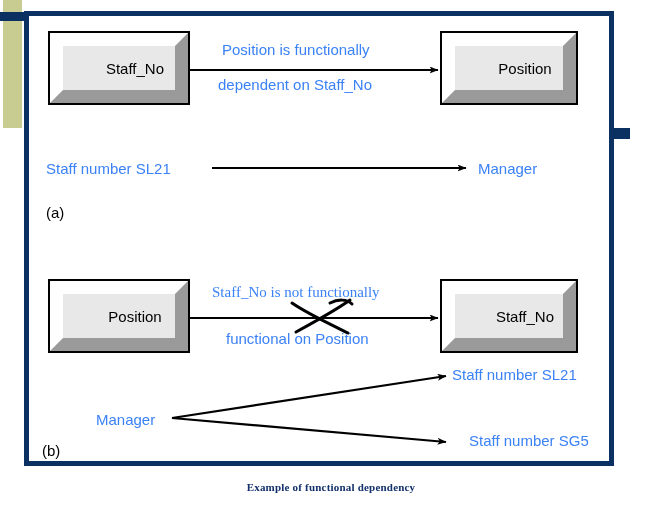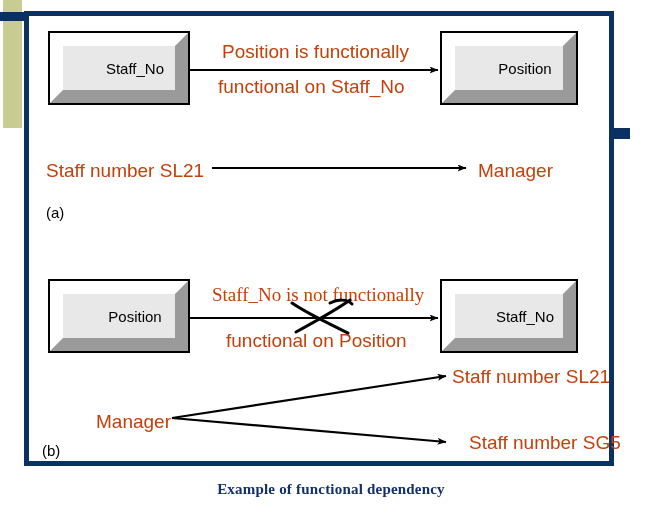--- a/index.html
+++ b/index.html
@@ -63,21 +63,21 @@
 
   
   #figure-caption {
     position: absolute;
     left: 0;
     top: 481px;
     width: 662px;
     text-align: center;
     font-family: "Liberation Serif", serif;
     font-weight: bold;
-    font-size: 15px;
+    font-size: 11px;
     color: #12306b;
     letter-spacing: 0.2px;
   }
 
   
   .entity-box {
     position: absolute;
     box-sizing: border-box;
     border: 2px solid #000000;
     background: #ffffff;
@@ -102,22 +102,22 @@
     justify-content: center;
     font-size: 15px;
     color: #000000;
     z-index: 3;
     margin-left: 32px;
   }
 
   
   .diagram-text {
     position: absolute;
-    font-size: 19px;
-    color: #c2410c;
+    font-size: 15px;
+    color: #3b82f6;
     white-space: nowrap;
   }
   .panel-tag {
     position: absolute;
     font-size: 15px;
     color: #000000;
   }
 
   
   #arrow-layer {
@@ -138,21 +138,21 @@
 <div id="deco-navy-tab"></div>
 
 <div id="panel-frame"></div>
 
 <div class="entity-box" style="left:48px; top:31px; width:142px; height:74px;">
   <div class="entity-bevel"></div>
   <div class="entity-label">Staff_No</div>
 </div>
 
 <div class="diagram-text" style="left:222px; top:41px;">Position is functionally</div>
-<div class="diagram-text" style="left:218px; top:76px;">functional on Staff_No</div>
+<div class="diagram-text" style="left:218px; top:76px;">dependent on Staff_No</div>
 
 <div class="entity-box" style="left:440px; top:31px; width:138px; height:74px;">
   <div class="entity-bevel"></div>
   <div class="entity-label">Position</div>
 </div>
 
 <div class="diagram-text" style="left:46px; top:160px;">Staff number SL21</div>
 <div class="diagram-text" style="left:478px; top:160px;">Manager</div>
 
 <div class="panel-tag" style="left:46px; top:204px;">(a)</div>

